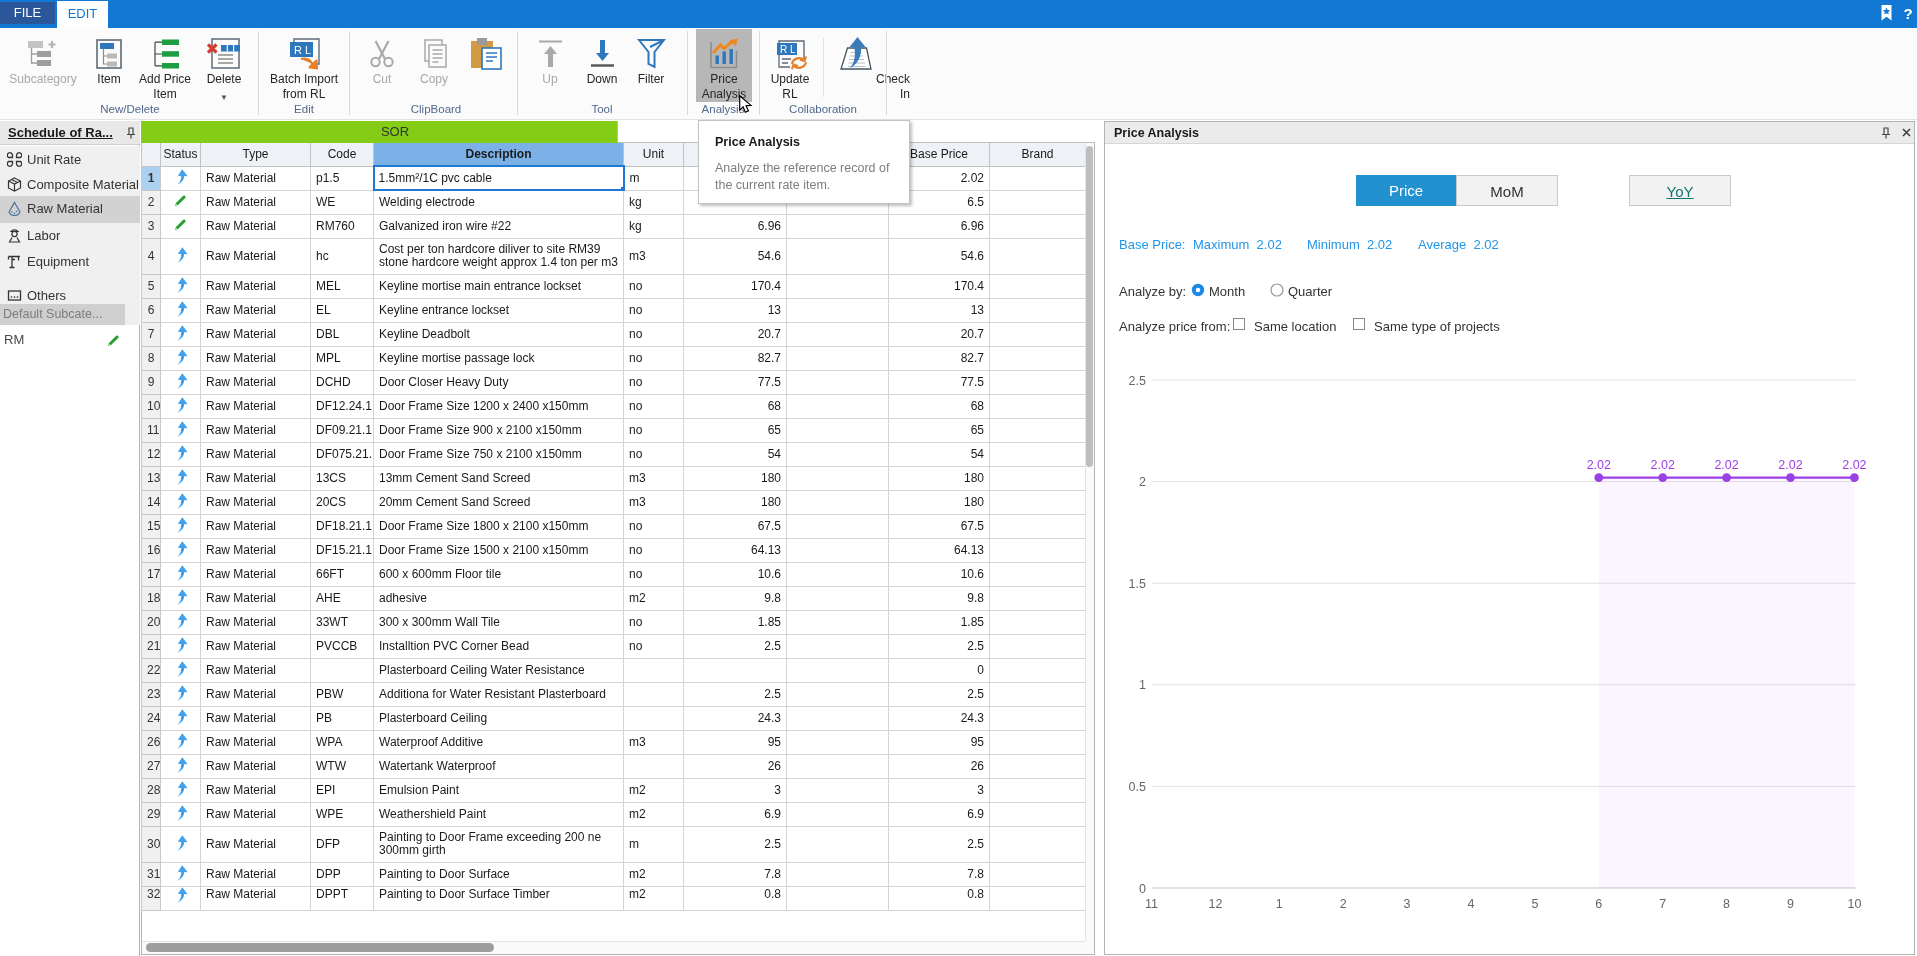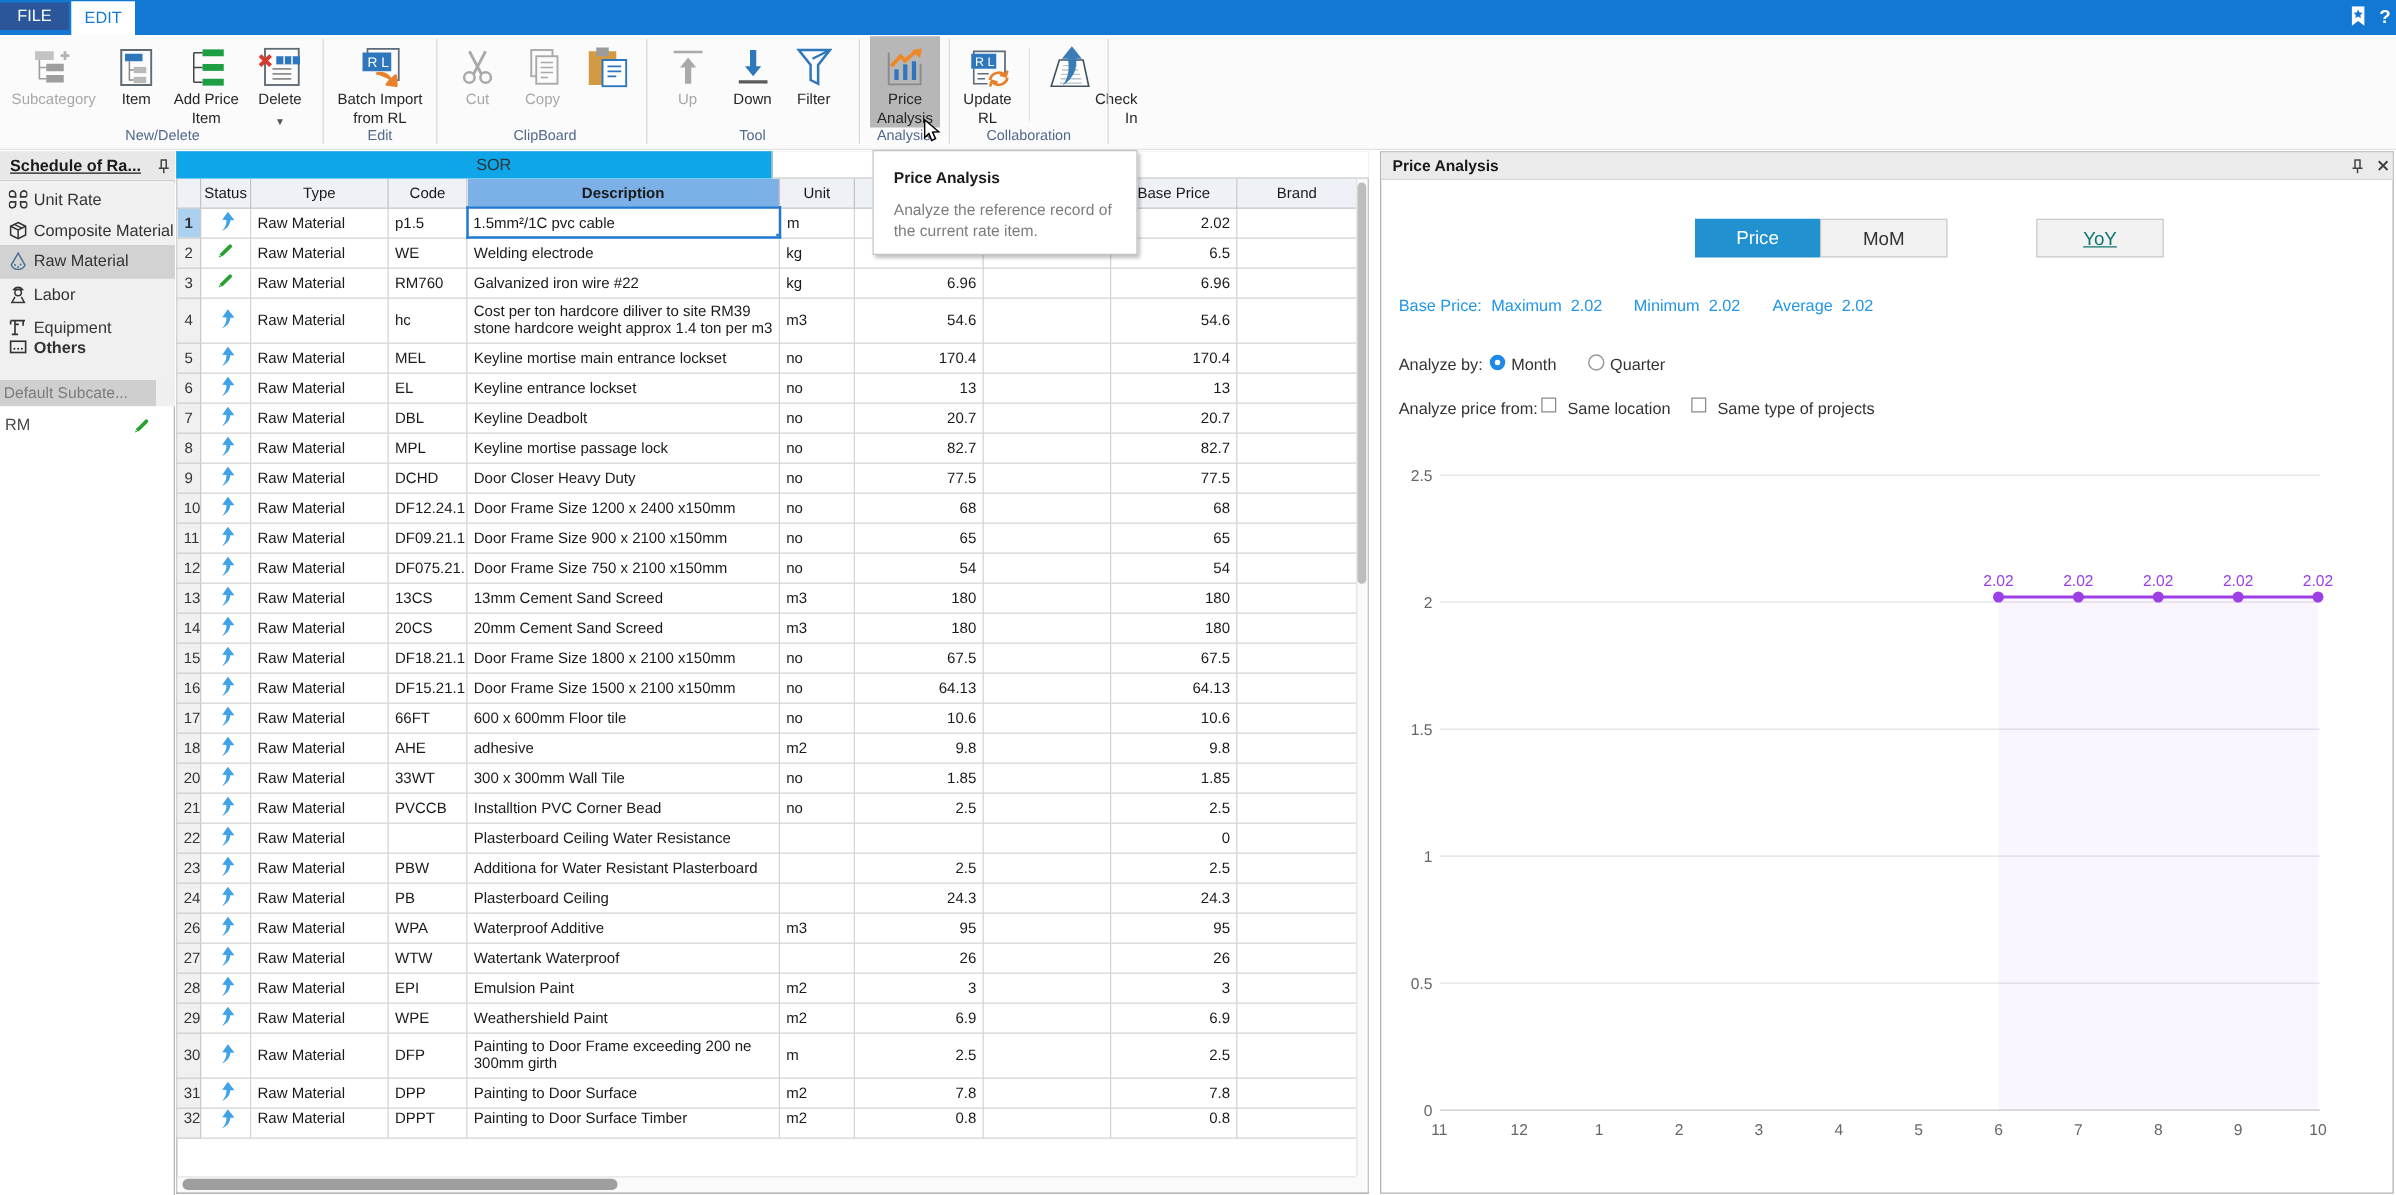--- a/index.html
+++ b/index.html
@@ -20,21 +20,21 @@
 #lphead { left:0; top:121px; width:140px; height:24px; background:#e8e8e8; border-bottom:1px solid #cfcfcf; color:#1a1a1a; font-weight:bold; font-size:13px; line-height:24px; padding-left:8px;text-decoration:underline; }
 #lpnav { left:0; top:146px; width:140px; height:158px; background:#f0f0f0; }
 .nitem { position:absolute; left:0; width:140px; height:26px; font-size:13px; color:#333; line-height:26px; }
 .nitem span { position:absolute; left:27px; }
 .nitem svg { position:absolute; left:7px; top:6px; }
 #lpsub { left:0; top:304px; width:125px; height:21px; background:#cfcfcf; color:#7c7c7c; font-size:12.5px; line-height:21px; padding-left:3px; }
 #lpsub2 { left:125px; top:304px; width:15px; height:21px; background:#efefef; }
 #rmrow { left:0; top:329px; width:140px; height:22px; font-size:13px; color:#4a4a4a; line-height:22px; padding-left:4px; }
 
 #tblwrap { left:141px; top:121px; width:954px; height:834px; border:1px solid #b3b3b3; border-top:1px solid #c6c6c6; background:#fff; }
-#sortab { left:141px; top:121px; width:477px; height:22px; background:#0ea5e9; color:#333; font-size:13px; text-align:center; line-height:22px; border-right:1px solid #bbb;padding-left:32px; }
+#sortab { left:141px; top:121px; width:477px; height:22px; background:#84cc16; color:#333; font-size:13px; text-align:center; line-height:22px; border-right:1px solid #bbb;padding-left:32px; }
 #sorbar2 { left:618px; top:121px; width:477px; height:22px; background:#fff; border-bottom:1px solid #c0c0c0; }
 table#grid { position:absolute; left:141px; top:143px; width:944px; border-collapse:collapse; table-layout:fixed; font-size:12px; color:#1a1a1a; background:#fff; }
 #grid td, #grid th { border:1px solid #d4d4d4; border-top:none; overflow:hidden; white-space:nowrap; padding:0 5px; height:24px; font-weight:normal; }
 #grid th { background:#eef1f6; border-color:#c2c2c2; height:23px; text-align:center; color:#1a1a1a; padding:0; }
 #grid th.desc { background:#7cb1e8; font-weight:bold; }
 #grid td.num { background:#f0f0f0; border-color:#c9c9c9; text-align:center; color:#333; }
 #grid td.st { text-align:center; padding:0; }
 #grid td.r { text-align:right; }
 #grid td.dsc { padding:0 5px; white-space:normal; line-height:13px; }
 #grid tr.sel td.num { background:#abd0f0; font-weight:bold; }
@@ -234,21 +234,21 @@
   </div>
 <div class="nitem abs" style="top:249px;">
     <svg class="abs"></svg>
     <svg style="position:absolute;left:7px;top:5px" width="15" height="15" viewBox="0 0 15 15">
       <g fill="none" stroke="#333" stroke-width="1.3">
         <path d="M5 13 V2.5 M1.5 2.5 H13 M11.5 2.5 V6.5 M1.5 2.5 V5.5 M2.5 13.5 H7.5 M5 5.5 h3"></path>
       </g>
     </svg>
     <span>Equipment</span>
   </div>
-<div class="nitem abs" style="top:265px;font-weight:bold;">
+<div class="nitem abs" style="top:283px;">
     <svg class="abs"></svg>
     <svg style="position:absolute;left:7px;top:5px" width="15" height="15" viewBox="0 0 15 15">
       <g fill="none" stroke="#333" stroke-width="1.3">
         <rect x="1.5" y="3" width="12" height="9"></rect>
         <path d="M4.5 9 h0.01 M7.5 9 h0.01 M10.5 9 h0.01" stroke-linecap="round" stroke-width="1.7"></path>
       </g>
     </svg>
     <span>Others</span>
   </div>
 <div class="abs" id="lpsub">Default Subcate...</div>

